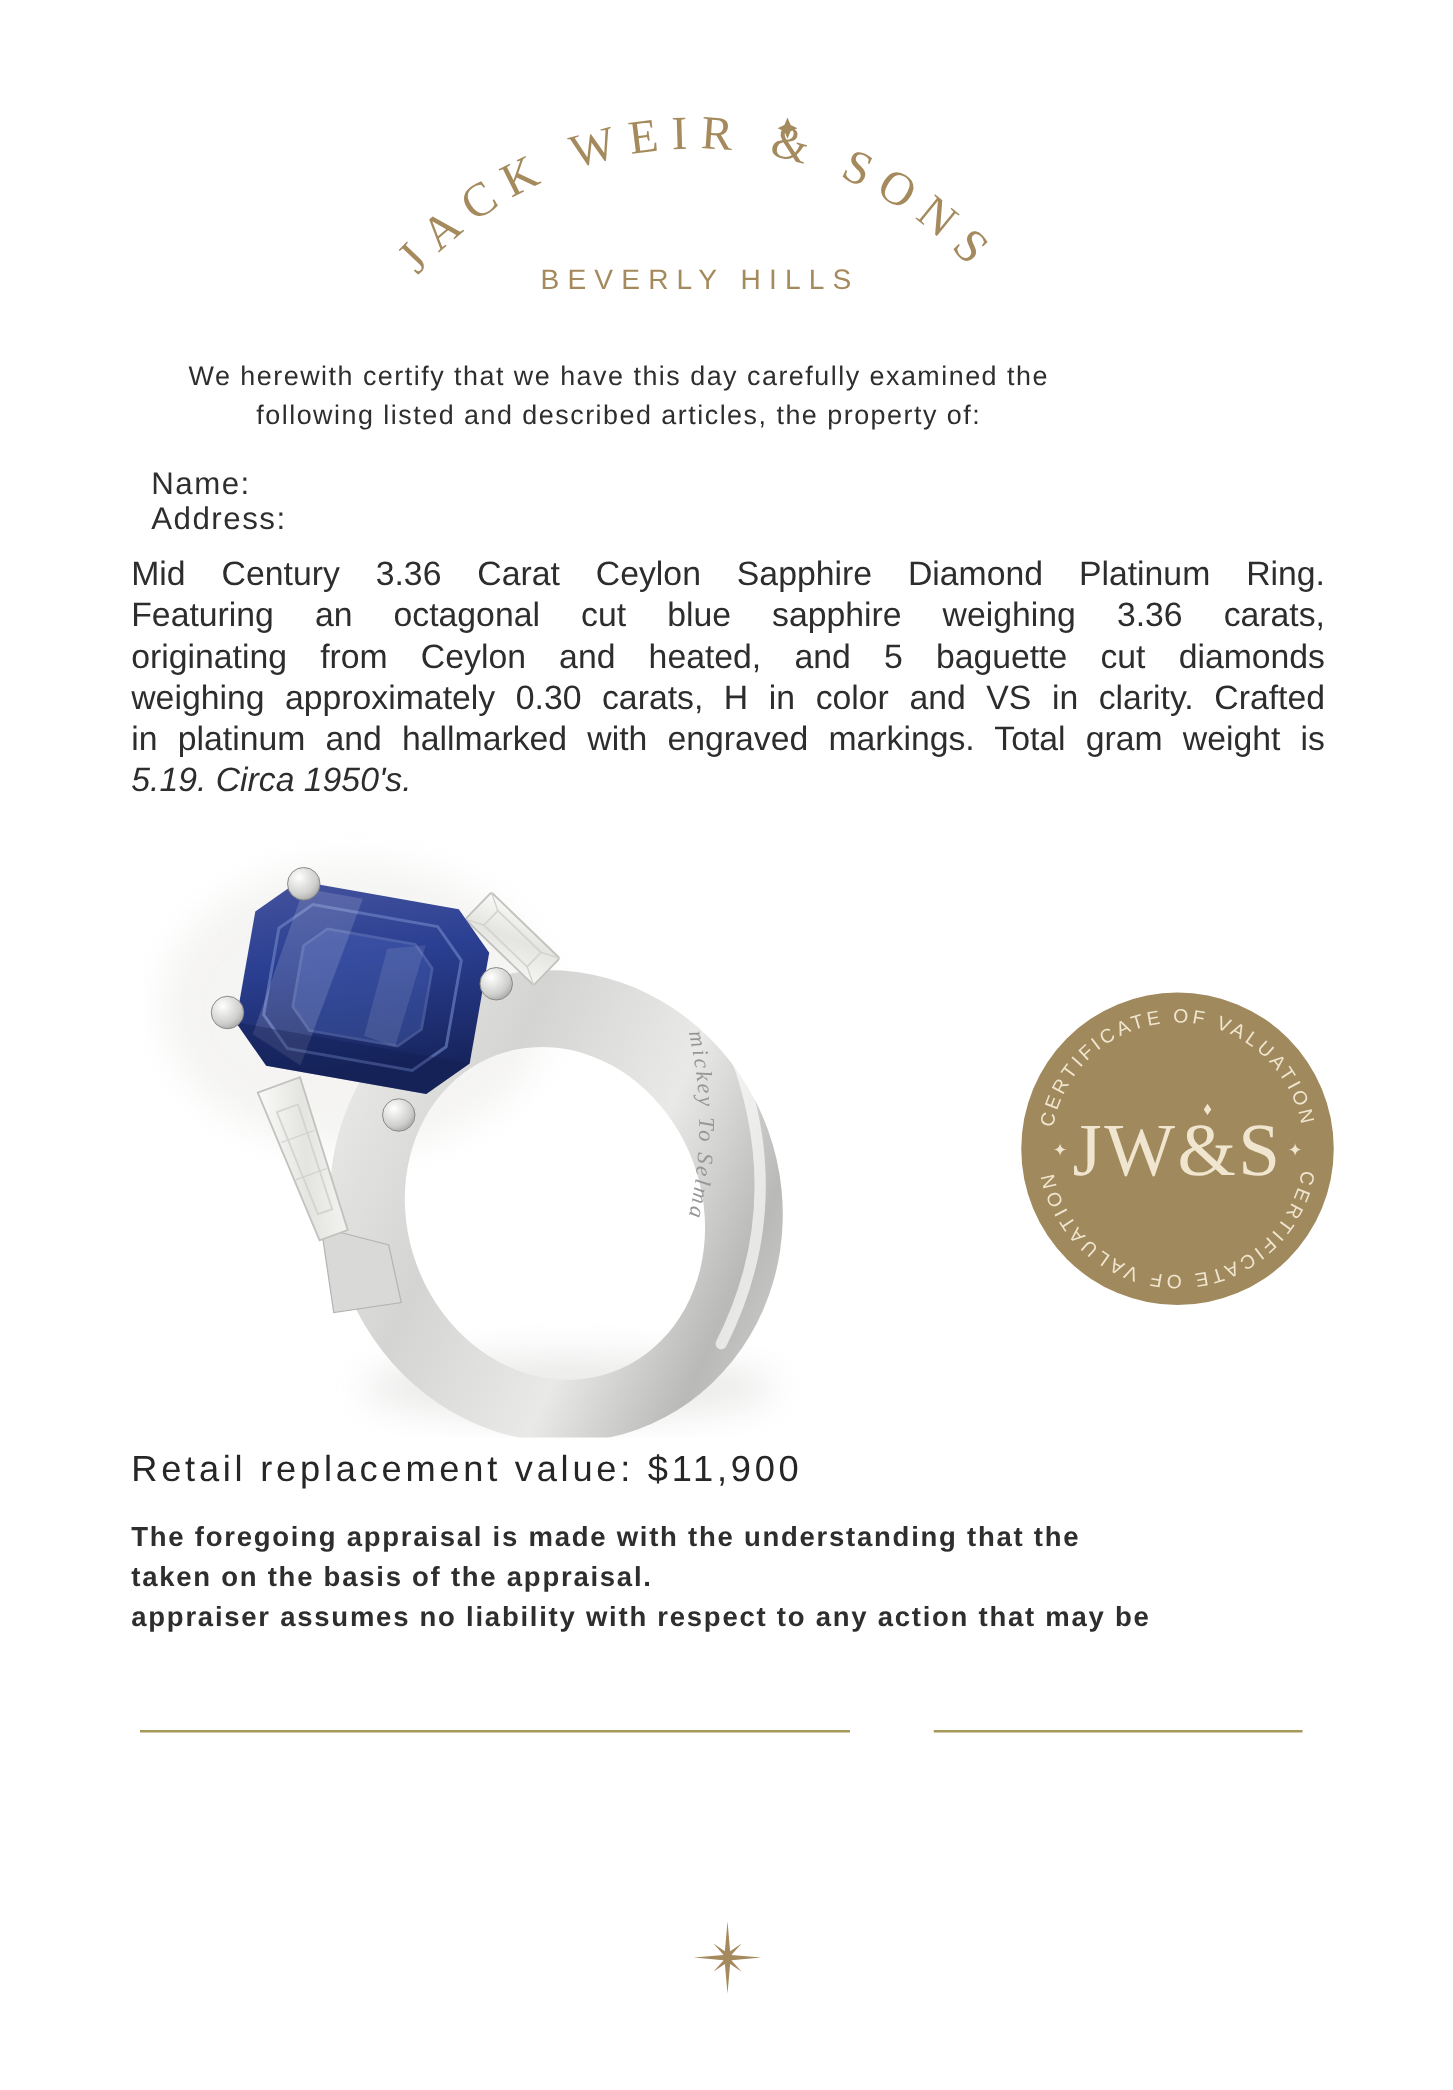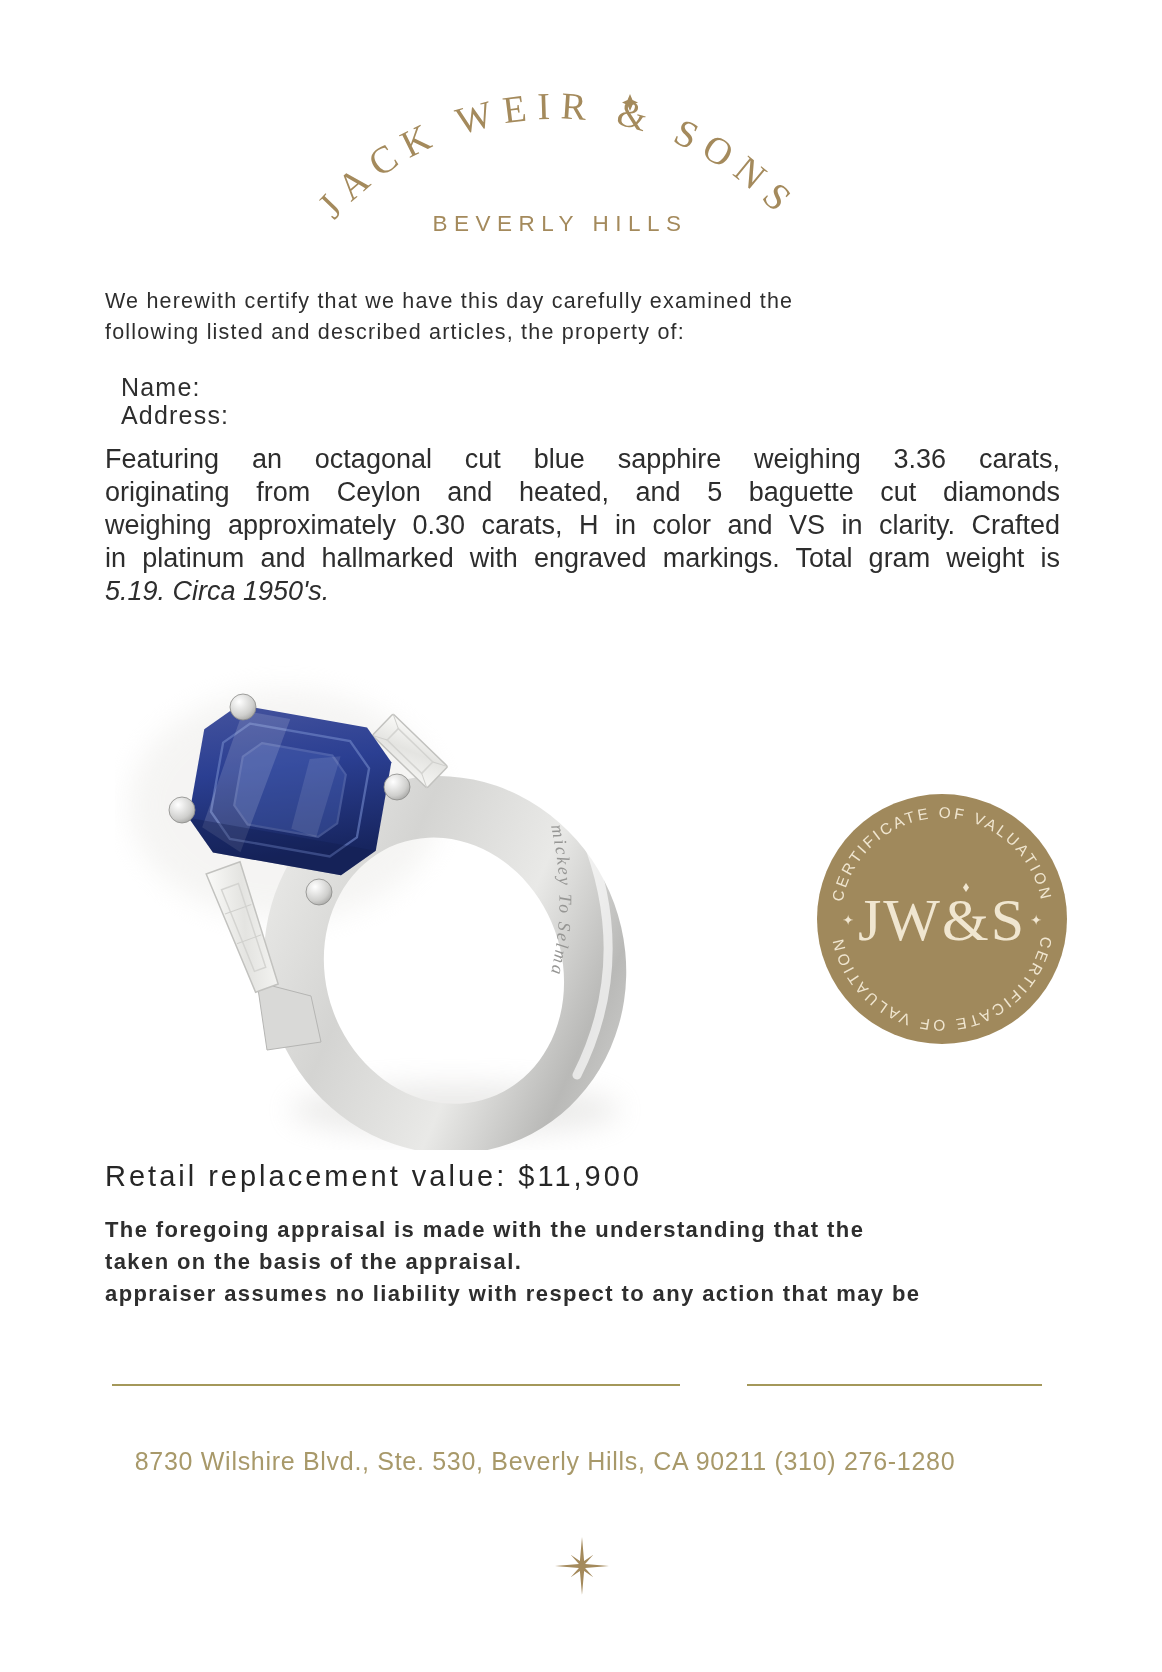--- a/index.html
+++ b/index.html
@@ -9,21 +9,21 @@
   *{margin:0;padding:0;box-sizing:border-box;}
   html,body{background:#fff;}
   body{font-family:"Liberation Sans",sans-serif;color:var(--body-text);}
   .page{position:relative;width:1162px;height:1672px;background:#fff;margin:0 auto;overflow:hidden;}
   .abs{position:absolute;}
   
   .logo-svg{left:258px;top:56px;width:600px;height:240px;pointer-events:none;}
   .brand-sub{left:260px;top:211px;width:600px;text-align:center;font-size:22.5px;
              letter-spacing:6.5px;color:var(--gold);}
   
-  .certify{left:105px;top:286px;width:780px;font-size:21.5px;line-height:30.5px;letter-spacing:1.2px;}
+  .certify{left:105px;top:286px;width:780px;font-size:21.5px;line-height:30.5px;letter-spacing:1.2px;text-align:center;}
   .owner{left:121px;top:373px;font-size:25px;line-height:28px;letter-spacing:1.2px;}
   .desc{left:105px;top:443px;width:955px;font-size:27px;line-height:33px;color:#2d2d2d;}
   .desc .dline{text-align:justify;text-align-last:justify;height:33px;overflow:hidden;}
   .desc .dlast{text-align:right;text-align-last:left;font-style:italic;}
   
   .ring-svg{left:115px;top:630px;width:600px;height:520px;pointer-events:none;}
   
   .seal-svg{left:814px;top:791px;width:256px;height:256px;}
   
   .retail{left:105px;top:1140px;font-size:29px;letter-spacing:3px;color:#262626;margin-top:20px;}
@@ -54,20 +54,21 @@
     <div>We herewith certify that we have this day carefully examined the</div>
     <div>following listed and described articles, the property of:</div>
   </div>
 
   <div class="abs owner">
     <div>Name:</div>
     <div>Address:</div>
   </div>
 
   <div class="abs desc">
+    <div class="dline">Mid Century 3.36 Carat Ceylon Sapphire Diamond Platinum Ring.</div>
     <div class="dline">Featuring an octagonal cut blue sapphire weighing 3.36 carats,</div>
     <div class="dline">originating from Ceylon and heated, and 5 baguette cut diamonds</div>
     <div class="dline">weighing approximately 0.30 carats, H in color and VS in clarity. Crafted</div>
     <div class="dline">in platinum and hallmarked with engraved markings. Total gram weight is</div>
     <div class="dline dlast">5.19. Circa 1950's.</div>
   </div>
 
   <svg class="abs ring-svg" viewBox="0 0 600 520">
     <defs>
       <filter id="soft" x="-50%" y="-50%" width="200%" height="200%">
@@ -159,19 +160,18 @@
 
   <div class="abs disclaimer">
     <div>The foregoing appraisal is made with the understanding that the</div>
     <div>taken on the basis of the appraisal.</div>
     <div>appraiser assumes no liability with respect to any action that may be</div>
   </div>
 
   <div class="abs rule rule-1"></div>
   <div class="abs rule rule-2"></div>
 
-  <div class="abs footer-address">8730 Wilshire Blvd., Ste. 530, Beverly Hills, CA 90211 (310) 276-1280</div>
 
   <svg class="abs sparkle-svg" viewBox="0 0 84 88">
     <polygon style="fill:var(--gold,#a48a5c)" points="42,15 44.1,38.9 53.3,32.7 45.1,41.9 69,44 45.1,46.1 53.3,55.3 44.1,49.1 42,73 39.9,49.1 30.7,55.3 38.9,46.1 15,44 38.9,41.9 30.7,32.7 39.9,38.9"></polygon>
   </svg>
 
 </div>
 
 </body></html>

